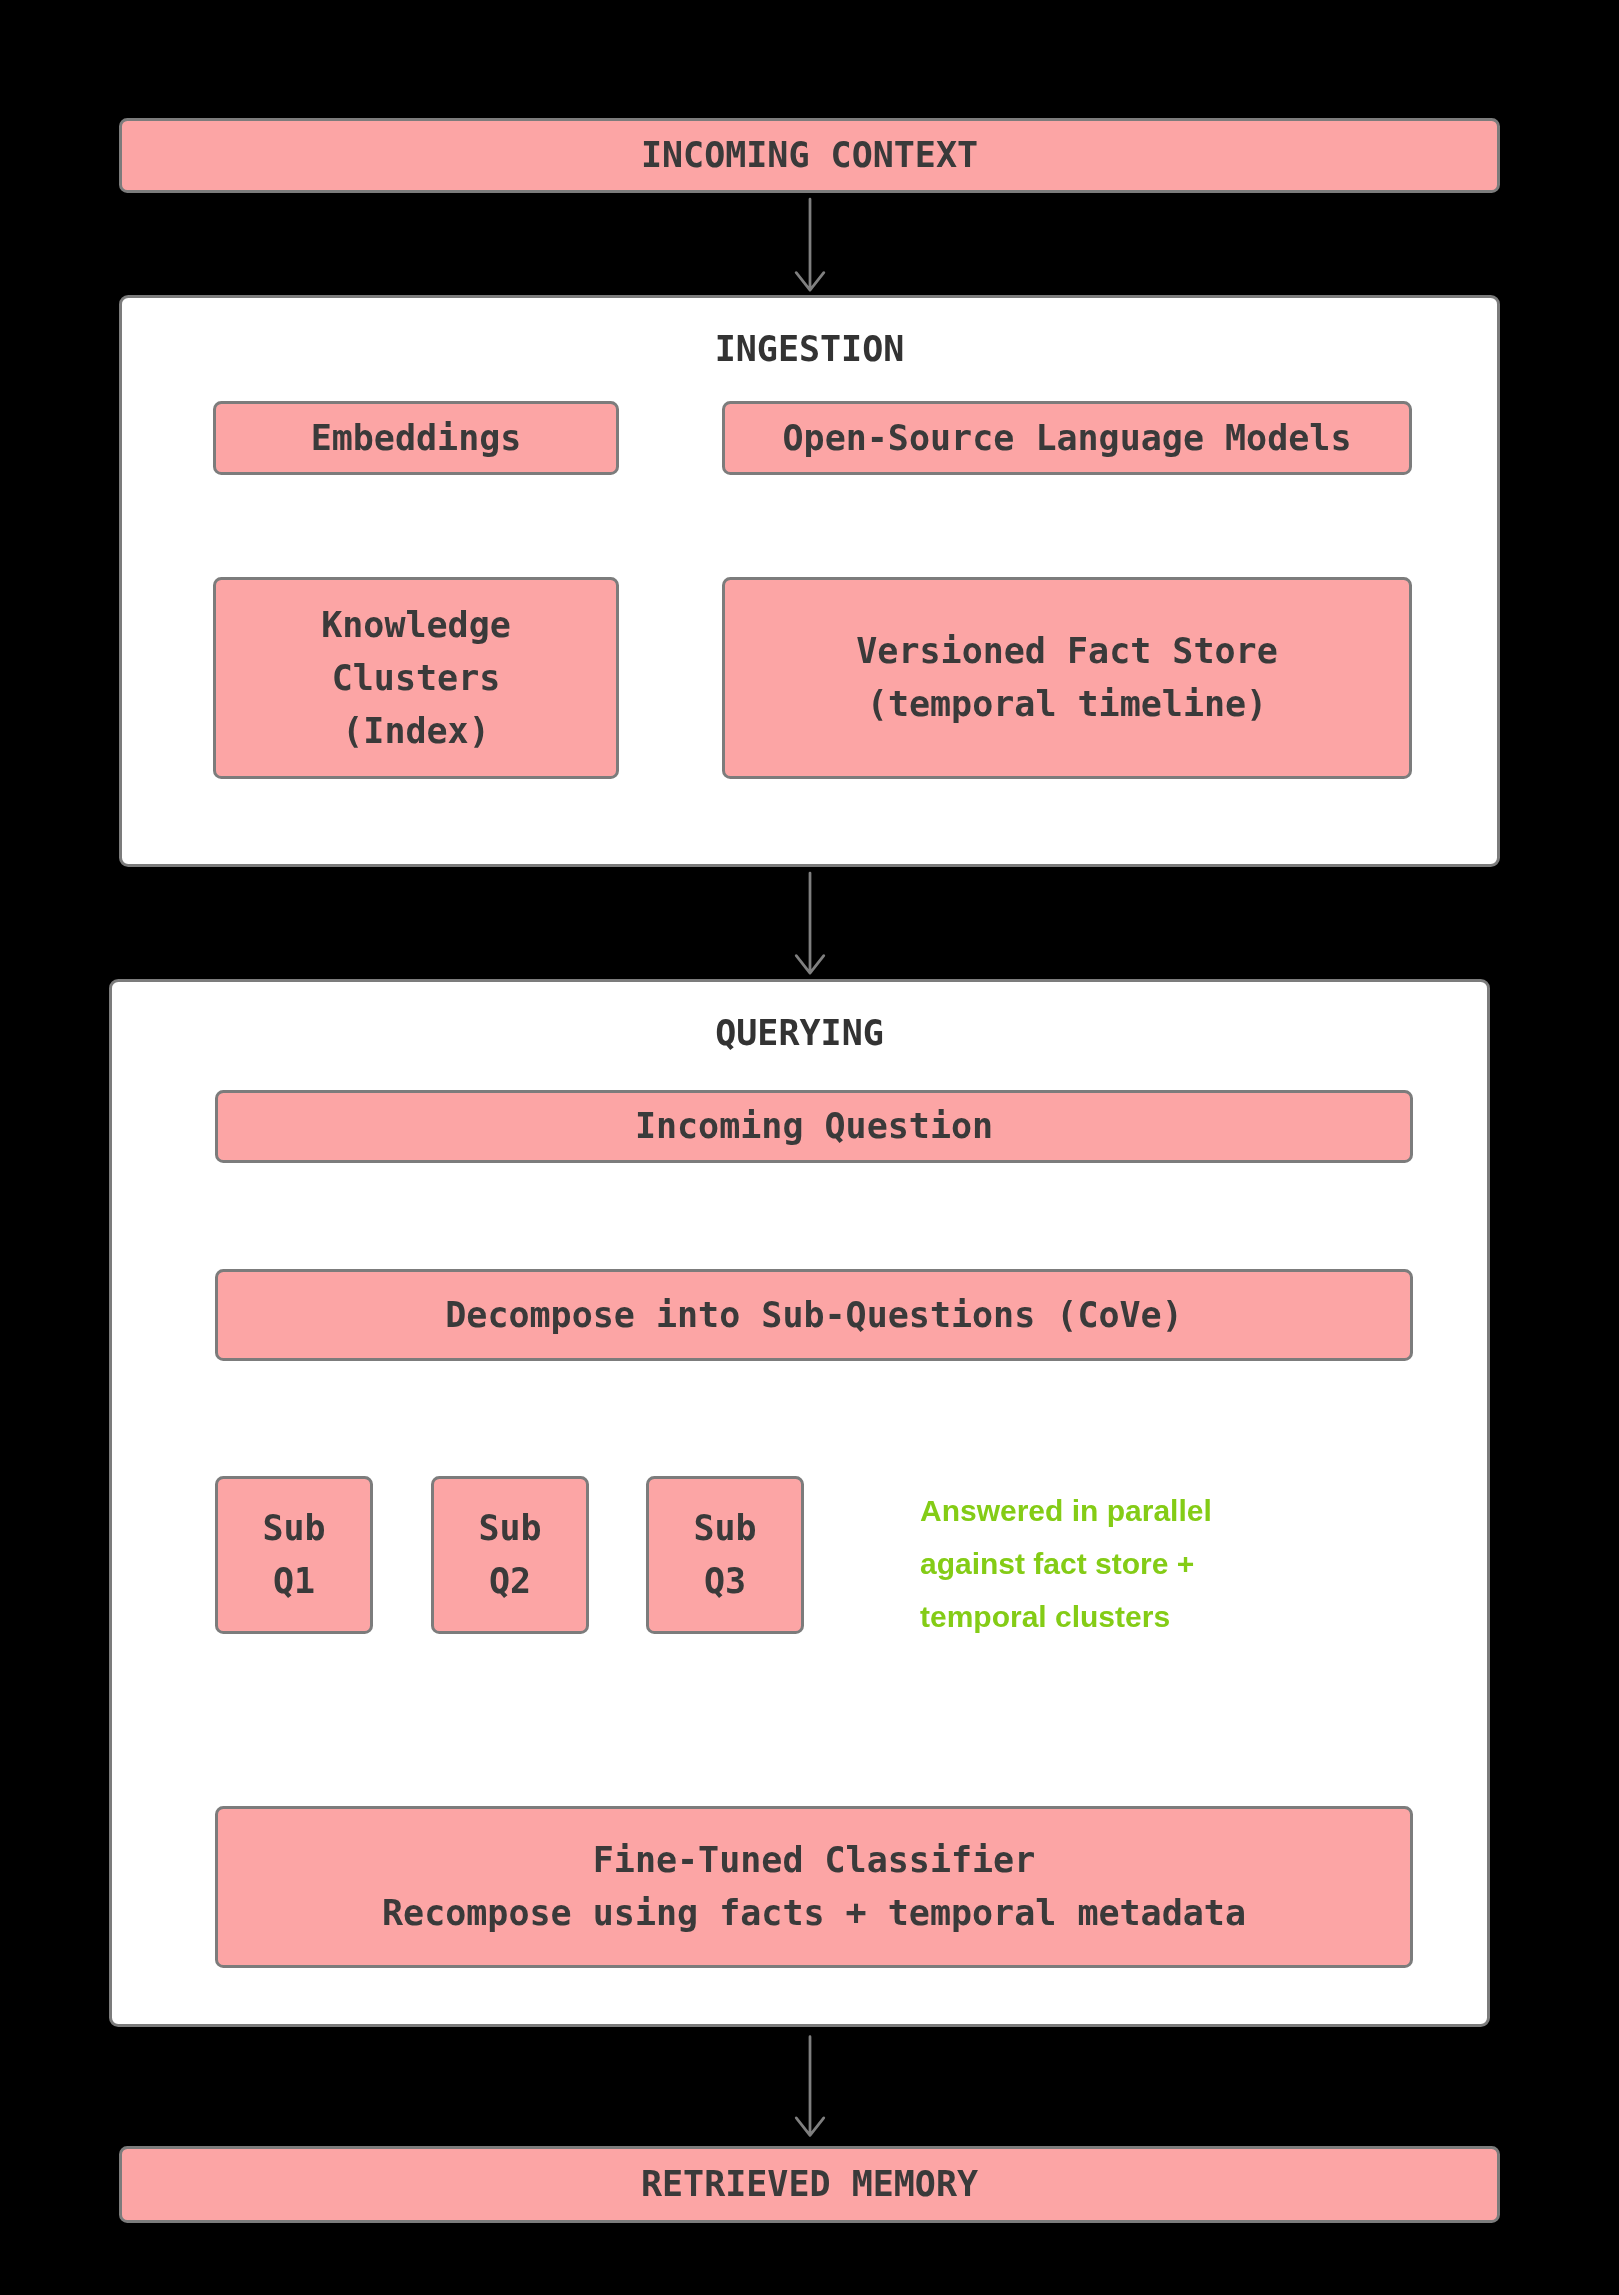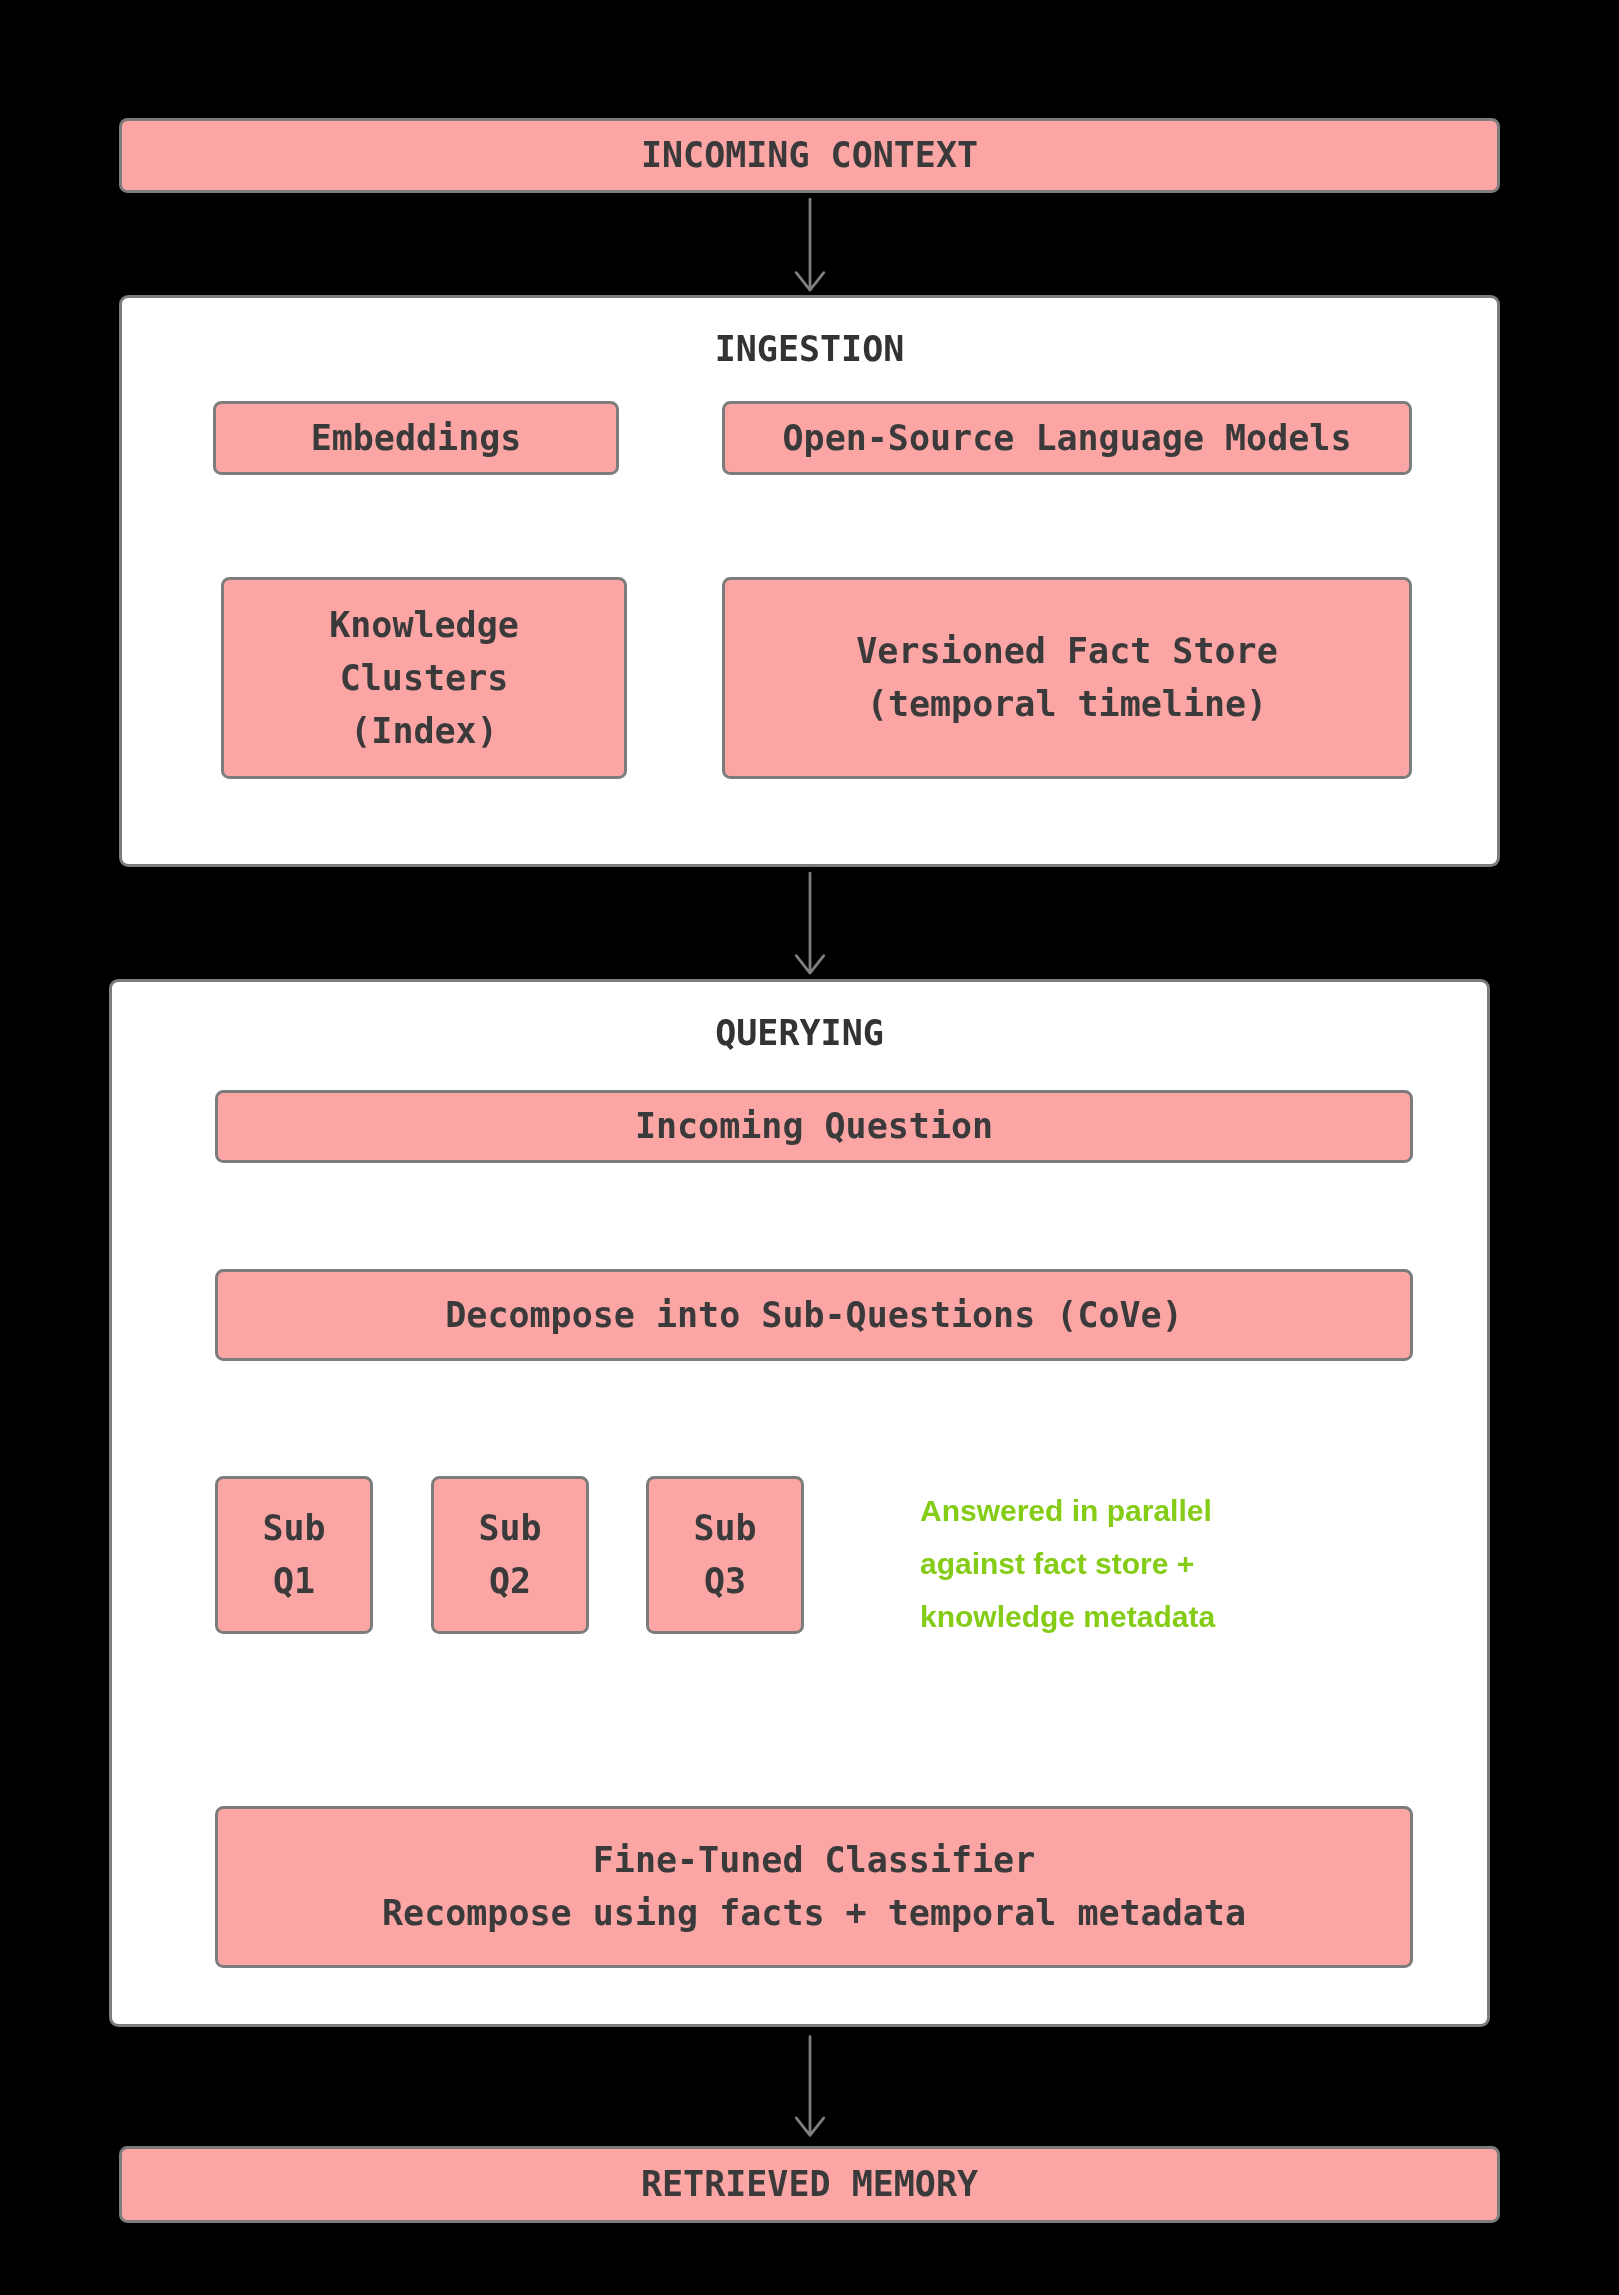--- a/index.html
+++ b/index.html
@@ -47,21 +47,21 @@
 </div>
 
 <div class="box" style="left:213px;top:401px;width:406px;height:74px;">
   <span>Embeddings</span>
 </div>
 
 <div class="box" style="left:722px;top:401px;width:690px;height:74px;">
   <span>Open-Source Language Models</span>
 </div>
 
-<div class="box" style="left:213px;top:577px;width:406px;height:202px;margin-left:8px;">
+<div class="box" style="left:213px;top:577px;width:406px;height:202px;">
   <div>
     <div>Knowledge</div>
     <div>Clusters</div>
     <div>(Index)</div>
   </div>
 </div>
 
 <div class="box" style="left:722px;top:577px;width:690px;height:202px;">
   <div>
     <div>Versioned Fact Store</div>
@@ -98,21 +98,21 @@
 <div class="box" style="left:646px;top:1476px;width:158px;height:158px;">
   <div>
     <div>Sub</div>
     <div>Q3</div>
   </div>
 </div>
 
 <div class="annotation">
   <div>Answered in parallel</div>
   <div>against fact store +</div>
-  <div>knowledge metadata</div>
+  <div>temporal clusters</div>
 </div>
 
 <div class="box" style="left:215px;top:1806px;width:1198px;height:162px;">
   <div>
     <div>Fine-Tuned Classifier</div>
     <div>Recompose using facts + temporal metadata</div>
   </div>
 </div>
 
 <div class="box" style="left:119px;top:2146px;width:1381px;height:77px;">

